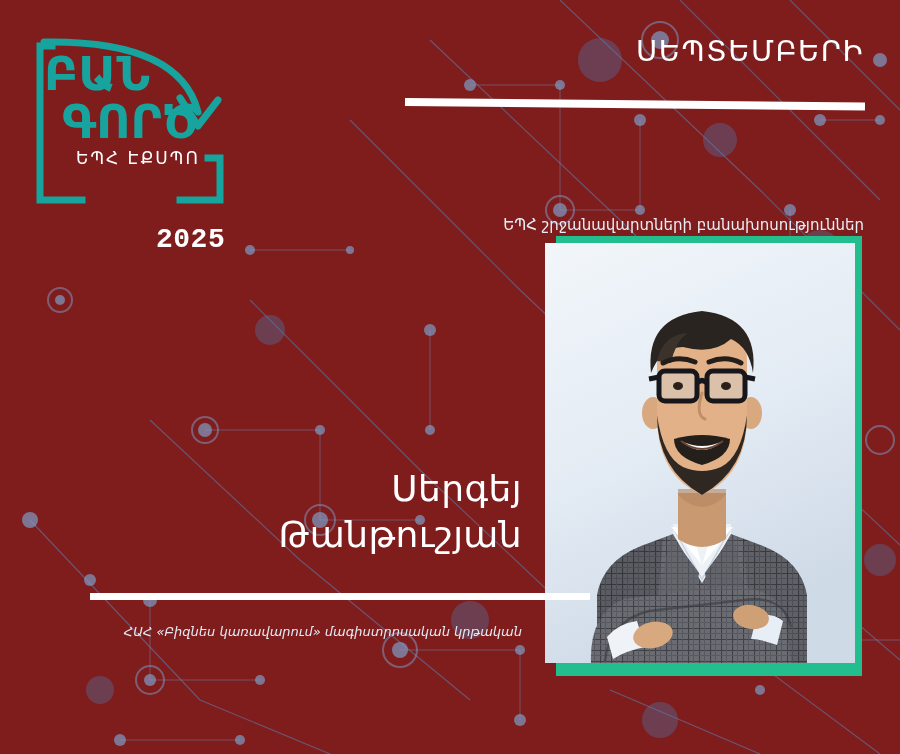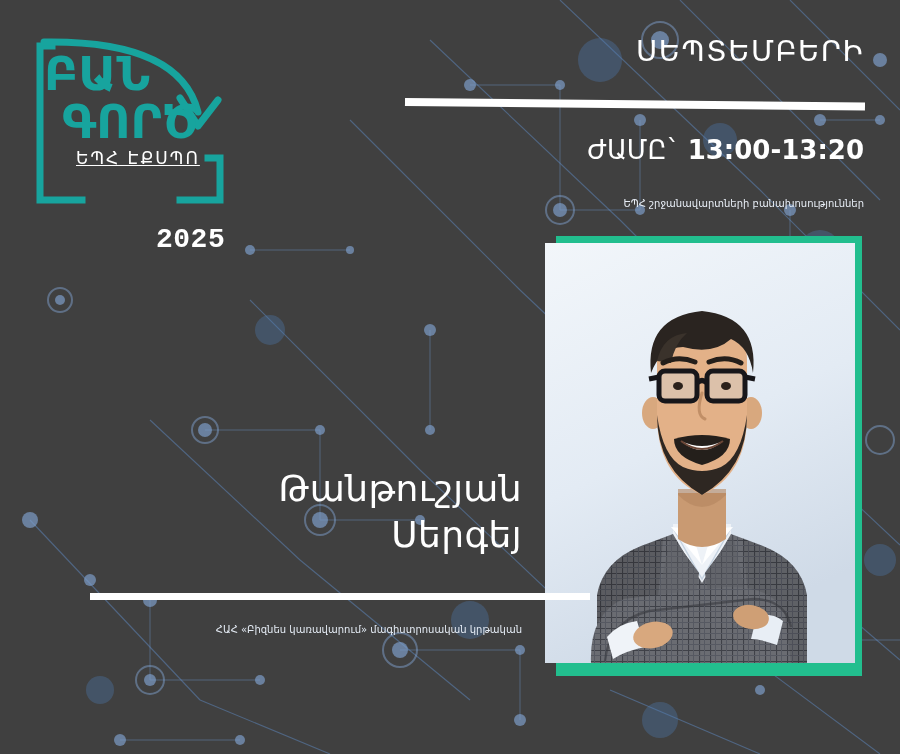--- a/index.html
+++ b/index.html
@@ -6,21 +6,21 @@
   body{
     width:900px;height:754px;
     background:#10437C;
     font-family:"DejaVu Sans","Liberation Sans",sans-serif;
     overflow:hidden;
     position:relative;
   }
   #poster{
     position:absolute;inset:0;
     width:900px;height:754px;
-    background:#404040;
+    background:#7f1d1d;
     overflow:hidden;
   }
   
   #netbg{position:absolute;inset:0;width:900px;height:754px;pointer-events:none;}
 
   
   #logo-block{
     position:absolute;left:30px;top:28px;width:220px;height:200px;
   }
   #logo-svg{position:absolute;left:0;top:0;}
@@ -50,22 +50,22 @@
     background:#FFFFFF;
     transform:rotate(0.55deg);transform-origin:left center;
   }
   #hdr-time{
     position:absolute;right:36px;top:135px;
     color:#FFFFFF;font-size:26px;white-space:nowrap;text-align:right;
   }
   #hdr-time .lbl{font-weight:400;}
   #hdr-time .val{font-weight:bold;}
   #hdr-sub{
-    position:absolute;right:36px;top:198px;
-    color:#E8EEF6;font-size:10px;white-space:nowrap;text-align:left;
+    position:absolute;right:36px;top:216px;
+    color:#E8EEF6;font-size:15px;white-space:nowrap;text-align:left;
   }
 
   
   #photo-frame{
     position:absolute;left:556px;top:236px;width:306px;height:440px;
     background:#22BE8E;
   }
   #photo{
     position:absolute;left:545px;top:243px;width:310px;height:420px;
     overflow:hidden;
@@ -79,21 +79,21 @@
     text-align:right;color:#FFFFFF;
     font-size:36px;line-height:1.28;font-weight:400;
     letter-spacing:0.4px;
   }
   #rule-bottom{
     position:absolute;left:90px;top:593px;width:500px;height:7px;background:#FFFFFF;
   }
   #speaker-role{
     position:absolute;left:60px;top:622px;width:462px;
     text-align:right;color:#E4EBF4;
-    font-size:10px;line-height:1.55;
+    font-size:13px;line-height:1.55;font-style:italic;
   }
 </style>
 </head>
 <body>
 
 <div id="poster">
 
   <svg id="netbg" viewBox="0 0 900 754" xmlns="http://www.w3.org/2000/svg">
     <defs>
       <g id="netgrp">
@@ -216,36 +216,32 @@
       <path d="M22 18 L10 18 L10 172 L52 172" fill="none" stroke="#17A49E" stroke-width="7" stroke-linecap="square"></path>
 
       <path d="M178 130 L190 130 L190 172 L150 172" fill="none" stroke="#17A49E" stroke-width="7" stroke-linecap="square"></path>
 
       <path d="M14 14 Q150 12 168 84" fill="none" stroke="#17A49E" stroke-width="7" stroke-linecap="round"></path>
       <path d="M150 70 L168 98 L188 72" fill="none" stroke="#17A49E" stroke-width="7" stroke-linecap="round" stroke-linejoin="round"></path>
     </svg>
     <div style="position:absolute;left:14px;top:22px;width:175px;text-align:left;">
       <div style="color:#17A49E;font-size:47px;font-weight:bold;line-height:1.02;letter-spacing:0px;">ԲԱՆ</div>
       <div style="color:#17A49E;font-size:47px;font-weight:bold;line-height:1.02;margin-left:18px;">ԳՈՐԾ</div>
-      <div style="color:#FFFFFF;font-size:17px;font-weight:500;letter-spacing:2px;margin-left:32px;margin-top:2px;text-decoration:underline;">ԵՊՀ ԷՔՍՊՈ</div>
+      <div style="color:#FFFFFF;font-size:17px;font-weight:500;letter-spacing:2px;margin-left:32px;margin-top:2px;">ԵՊՀ ԷՔՍՊՈ</div>
     </div>
     <div id="logo-year">2025</div>
   </div>
 
   <div id="header-col">
     <div class="hdr-date-row">
       <span id="hdr-month">ՍԵՊՏԵՄԲԵՐԻ</span>
     </div>
   </div>
   <div id="rule-top"></div>
 
-  <div id="hdr-time">
-    <span class="lbl">ԺԱՄԸ`</span>
-    <span class="val">13:00-13:20</span>
-  </div>
 
   <div id="hdr-sub">ԵՊՀ շրջանավարտների բանախոսություններ</div>
 
   <div id="photo-frame"></div>
   <div id="photo">
     <svg id="photo-img" width="310" height="420" viewBox="0 0 310 420" xmlns="http://www.w3.org/2000/svg">
       <defs>
         <linearGradient id="bgGrad" x1="0" y1="0" x2="0.35" y2="1">
           <stop offset="0%" stop-color="#f2f6fa"></stop>
           <stop offset="55%" stop-color="#e3ebf4"></stop>
@@ -326,22 +322,22 @@
         <ellipse cx="133" cy="143" rx="5" ry="4" fill="#2b211b"></ellipse>
         <ellipse cx="181" cy="143" rx="5" ry="4" fill="#2b211b"></ellipse>
 
         <path d="M118 120 Q133 112 150 119" fill="none" stroke="#241e1a" stroke-width="5" stroke-linecap="round"></path>
         <path d="M164 119 Q181 112 196 120" fill="none" stroke="#241e1a" stroke-width="5" stroke-linecap="round"></path>
       </g>
     </svg>
   </div>
 
   <div id="speaker-name">
+    <div>Սերգեյ</div>
     <div>Թանթուշյան</div>
-    <div>Սերգեյ</div>
   </div>
 
   <div id="rule-bottom"></div>
 
   <div id="speaker-role">
     <div>ՀԱՀ «Բիզնես կառավարում» մագիստրոսական կրթական</div>
   </div>
 
 </div>
 

